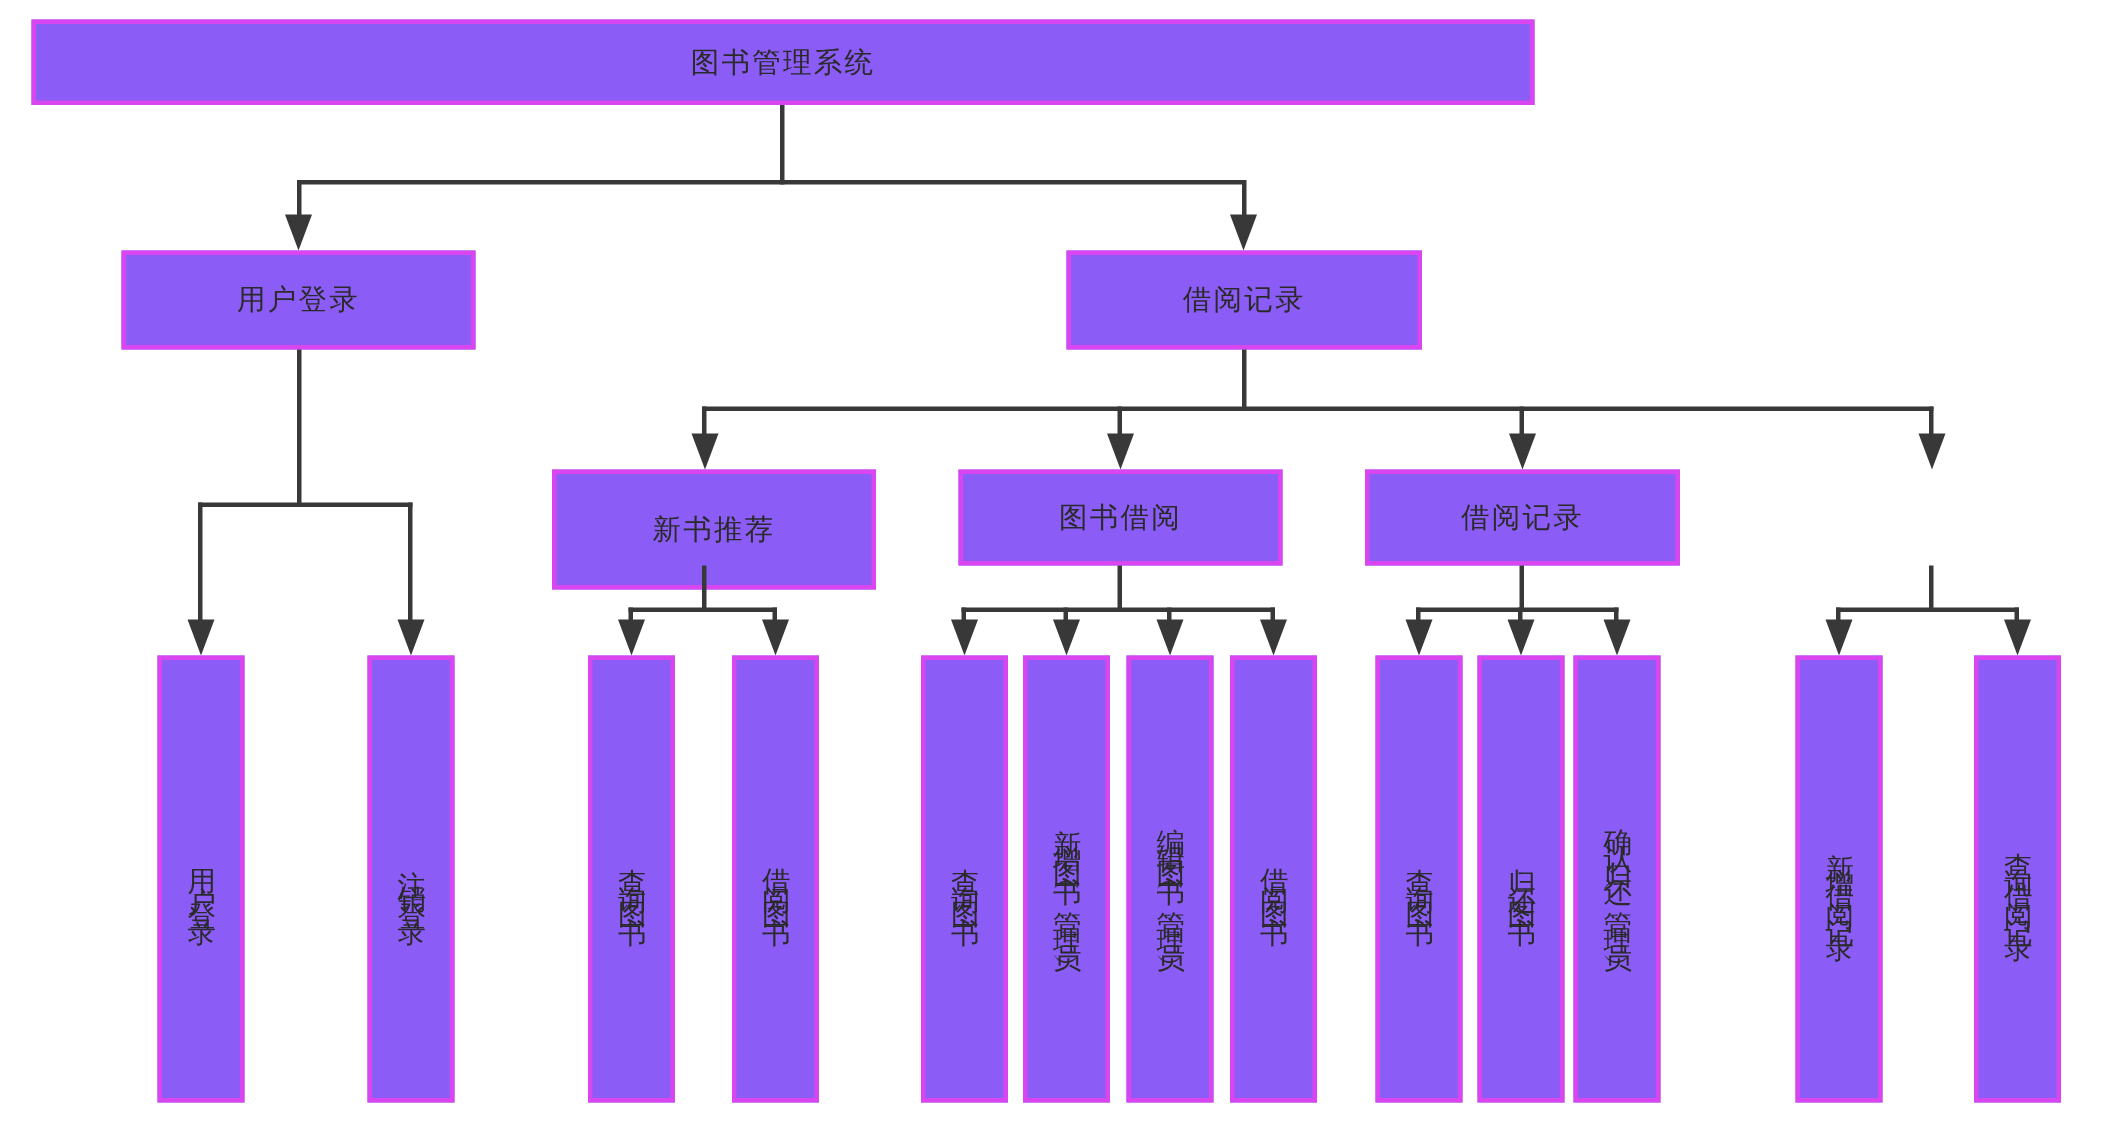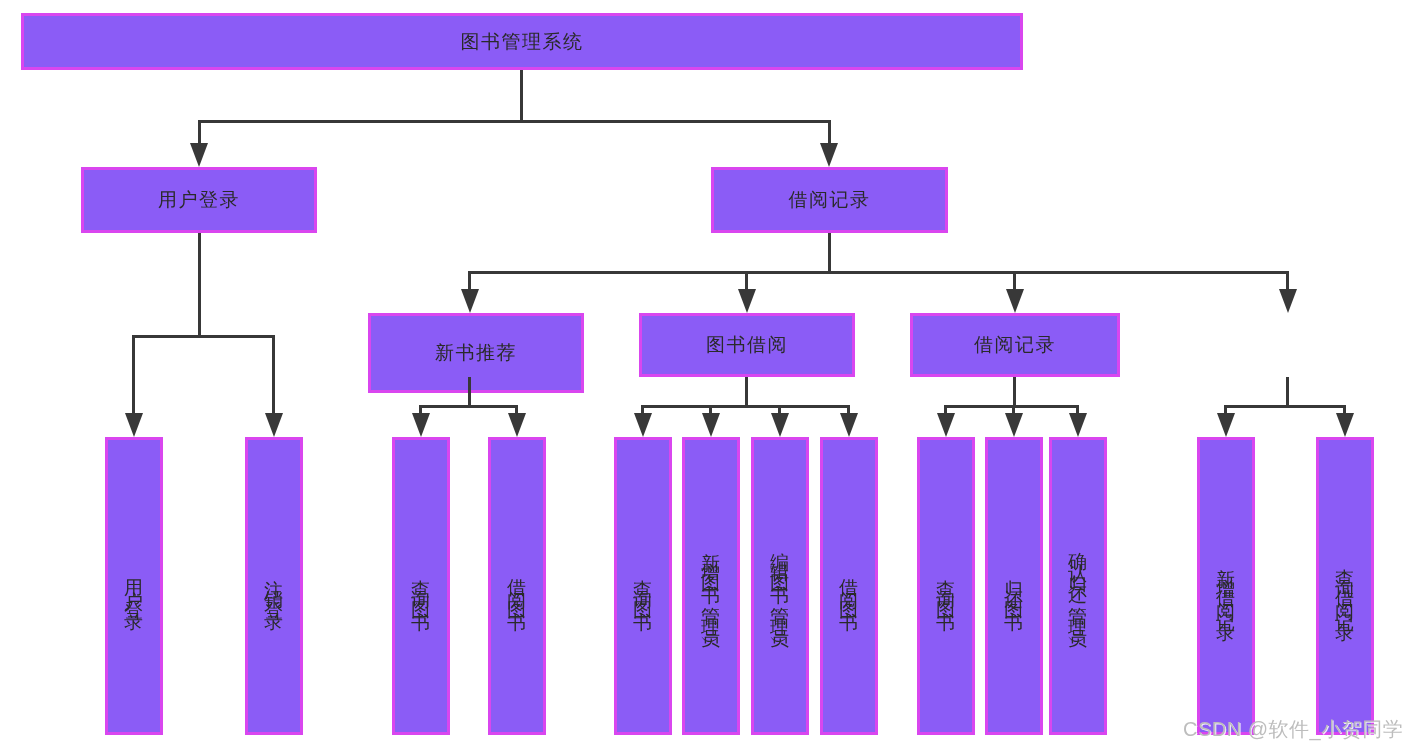--- a/index.html
+++ b/index.html
@@ -179,15 +179,14 @@
     <span>确认归还（管理员）</span>
   </div>
 
   <div class="node v" style="left:1197px;top:437px;width:58px;height:298px">
     <span>新增借阅记录</span>
   </div>
   <div class="node v" style="left:1316px;top:437px;width:58px;height:298px">
     <span>查询借阅记录</span>
   </div>
 
-  <div class="watermark">CSDN @软件_小贺同学</div>
 
 </div>
 
 </body></html>

